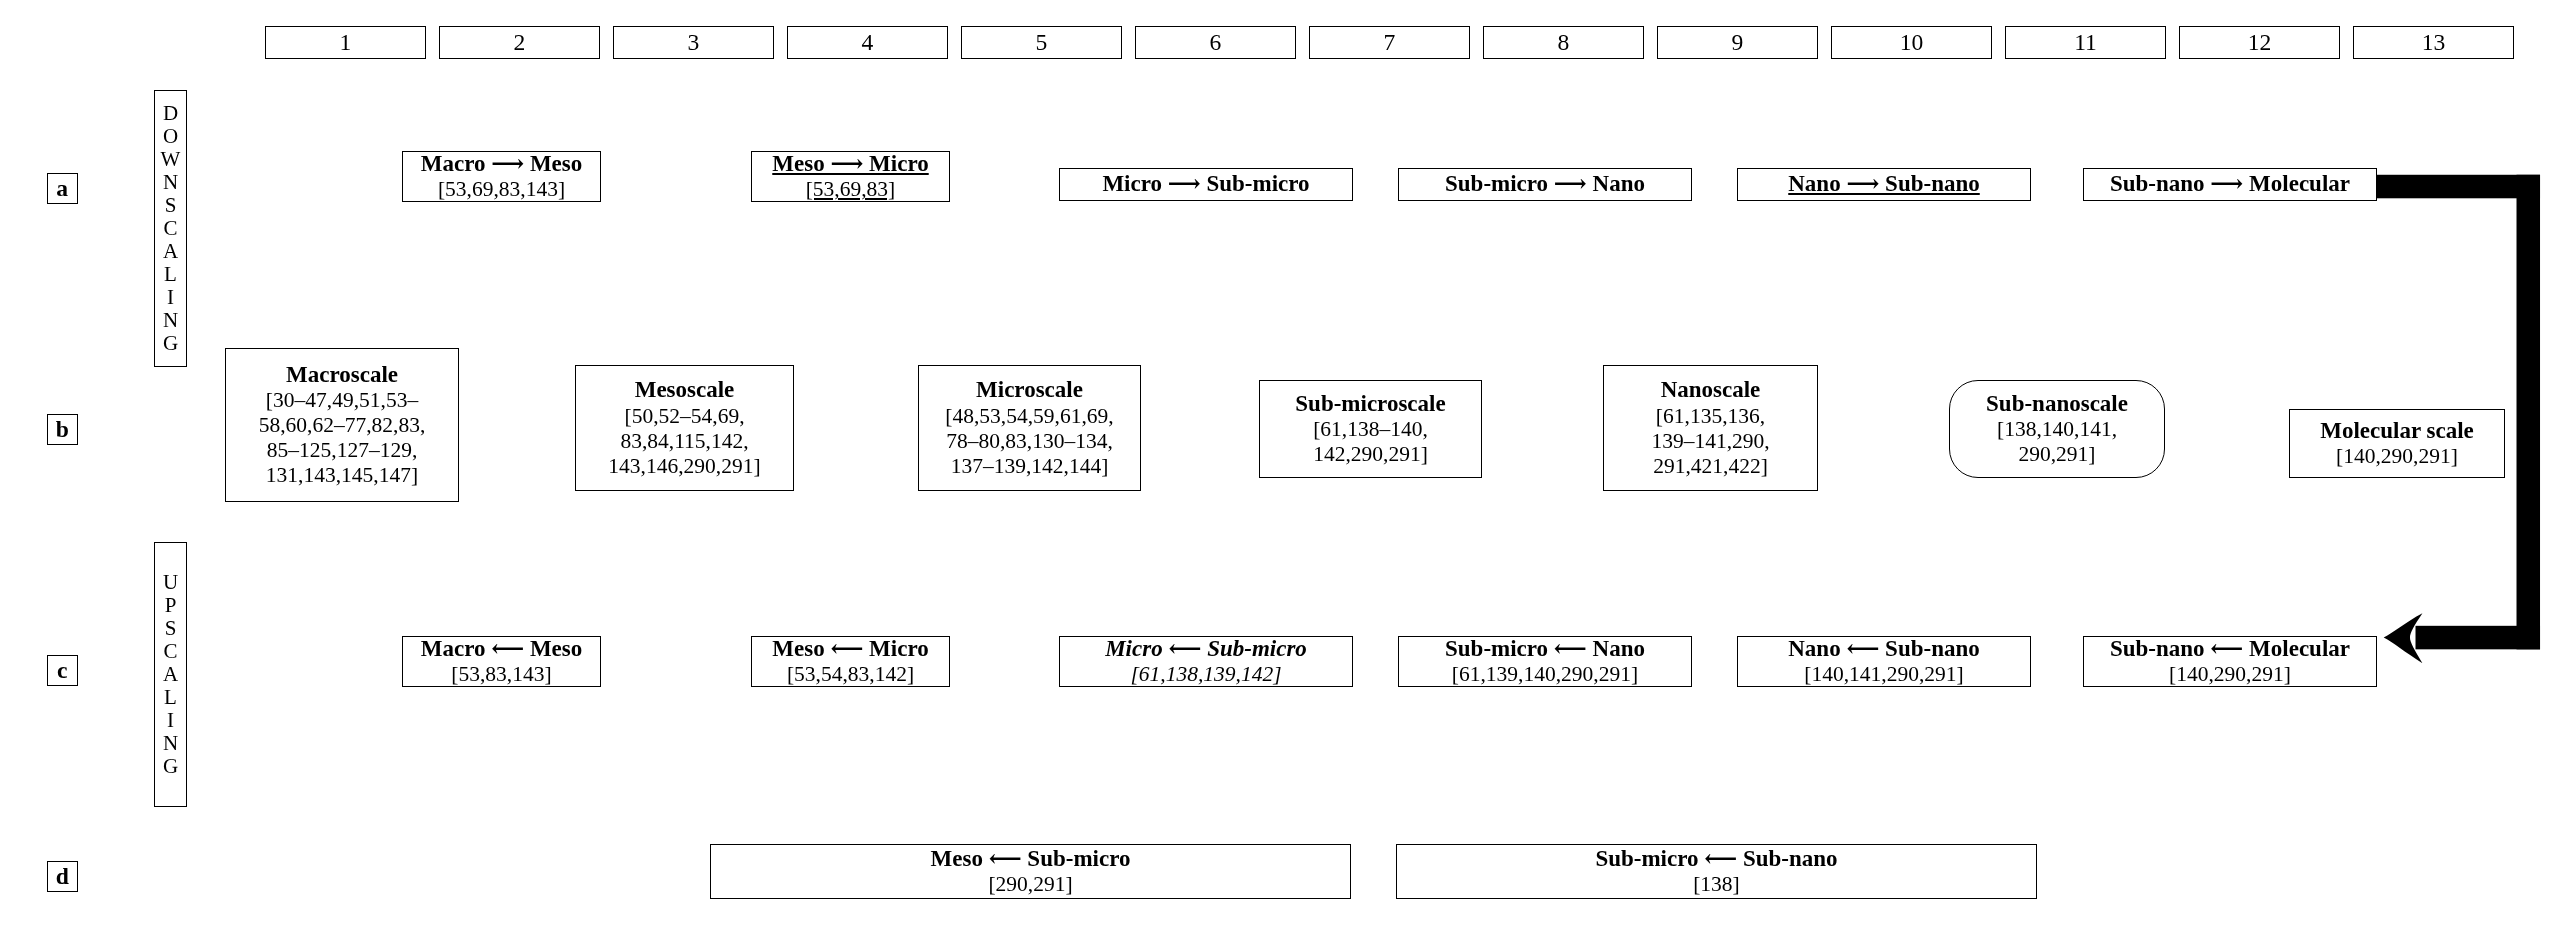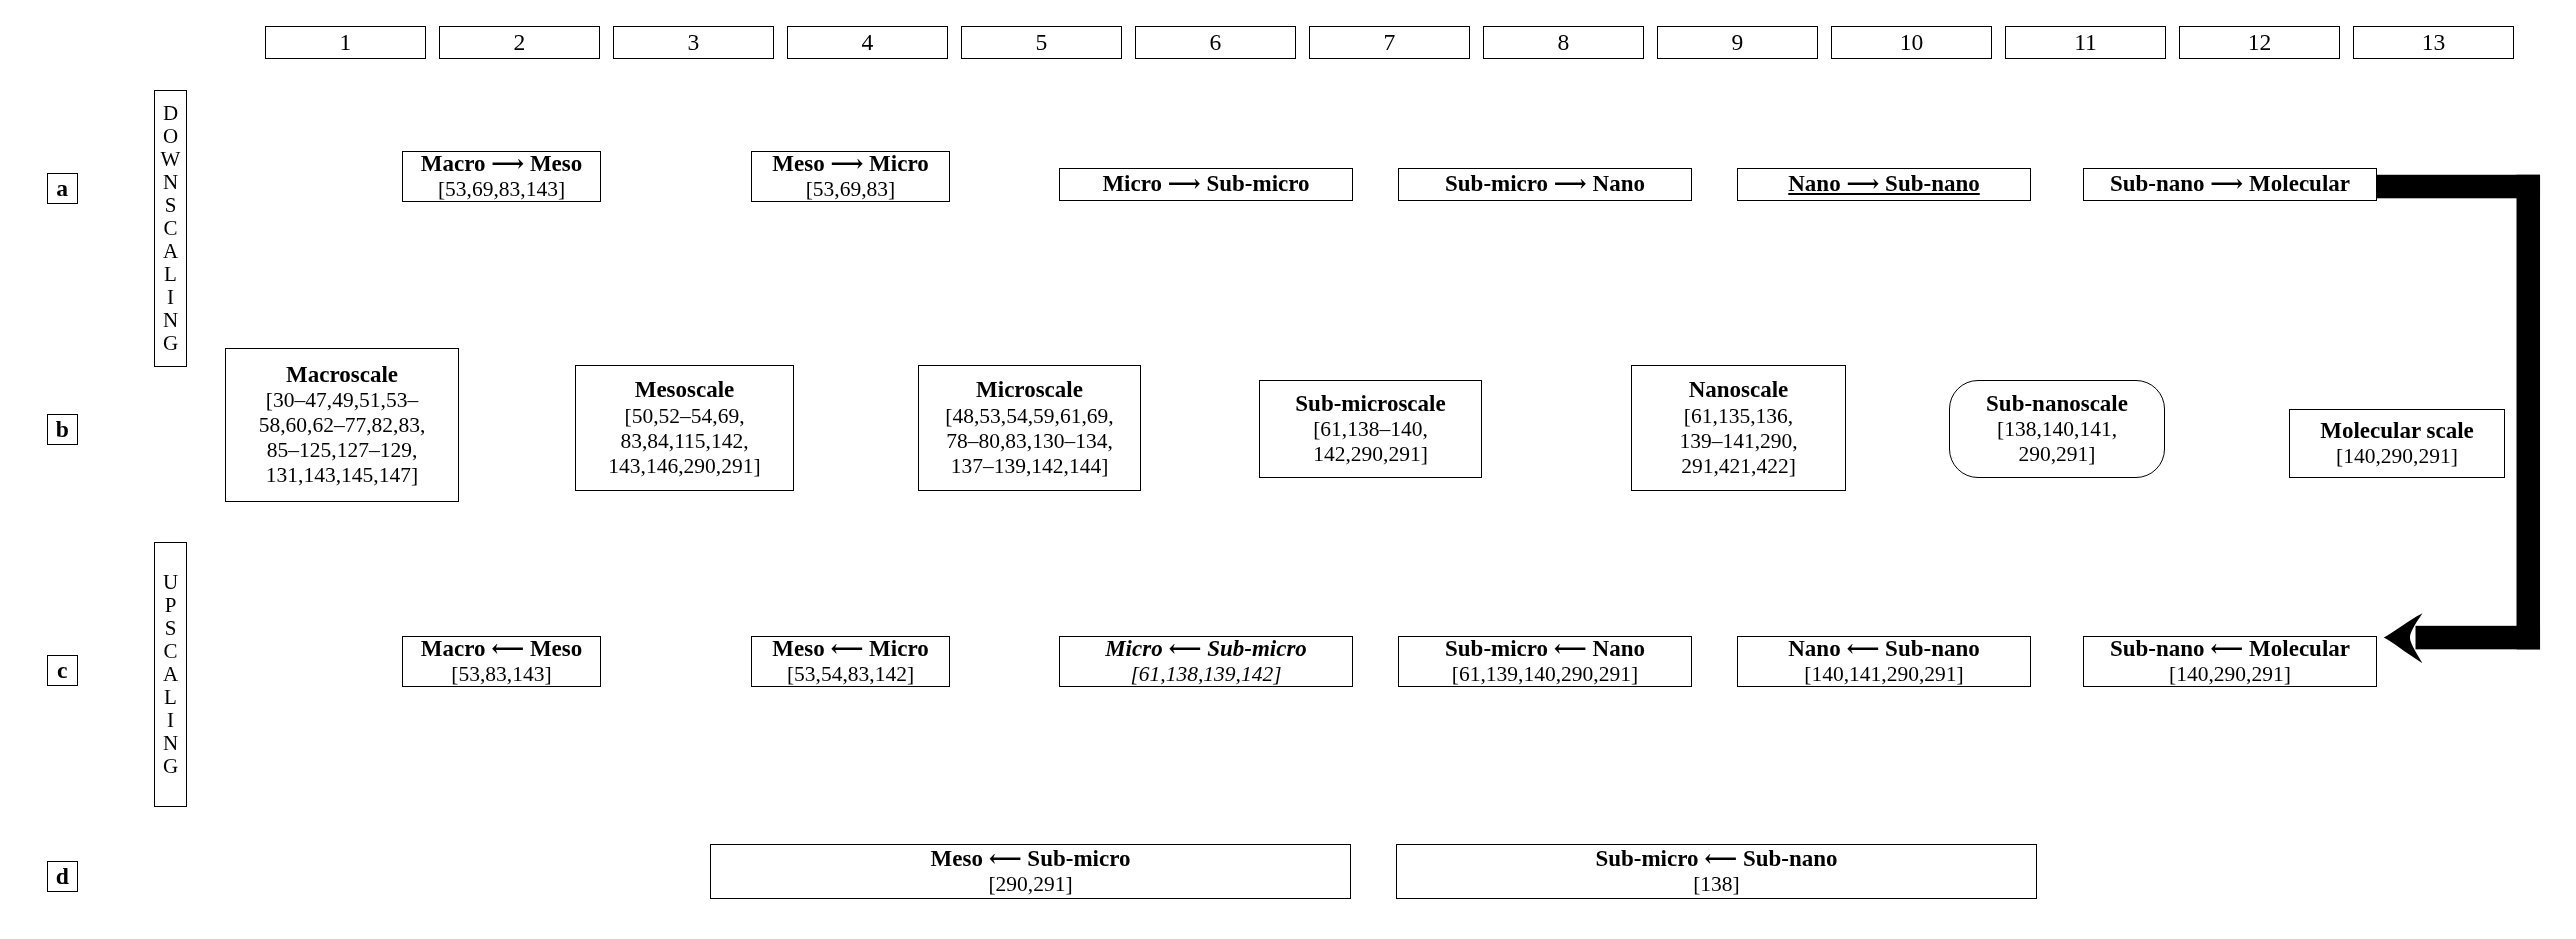--- a/index.html
+++ b/index.html
@@ -128,21 +128,21 @@
       <span class="ch">I</span>
       <span class="ch">N</span>
       <span class="ch">G</span>
     </div>
 
   <div class="box" style="left:402px; top:151px; width:199px; height:51px;">
     <div class="title">Macro ⟶ Meso</div>
     <div class="cites">[53,69,83,143]</div>
   </div>
 
-  <div class="box" style="left:751px; top:151px; width:199px; height:51px;">
+  <div class="box" style="left:751px; top:151px; width:199px; height:51px;text-decoration:underline;">
     <div class="title">Meso ⟶ Micro</div>
     <div class="cites">[53,69,83]</div>
   </div>
 
   <div class="box" style="left:1059px; top:168px; width:294px; height:33px;">
     <div class="title">Micro ⟶ Sub-micro</div>
   </div>
 
   <div class="box" style="left:1398px; top:168px; width:294px; height:33px;">
     <div class="title">Sub-micro ⟶ Nano</div>
@@ -177,21 +177,21 @@
 78–80,83,130–134,
 137–139,142,144]</div>
   </div>
 
   <div class="box" style="left:1259px; top:380px; width:223px; height:98px;">
     <div class="title">Sub-microscale</div>
     <div class="cites-wrap">[61,138–140,
 142,290,291]</div>
   </div>
 
-  <div class="box" style="left:1603px; top:365px; width:215px; height:126px;margin-left:28px;">
+  <div class="box" style="left:1603px; top:365px; width:215px; height:126px;">
     <div class="title">Nanoscale</div>
     <div class="cites-wrap">[61,135,136,
 139–141,290,
 291,421,422]</div>
   </div>
 
   <div class="box" style="left:1949px; top:380px; width:216px; height:98px;border-radius:29px;">
     <div class="title">Sub-nanoscale</div>
     <div class="cites-wrap">[138,140,141,
 290,291]</div>

